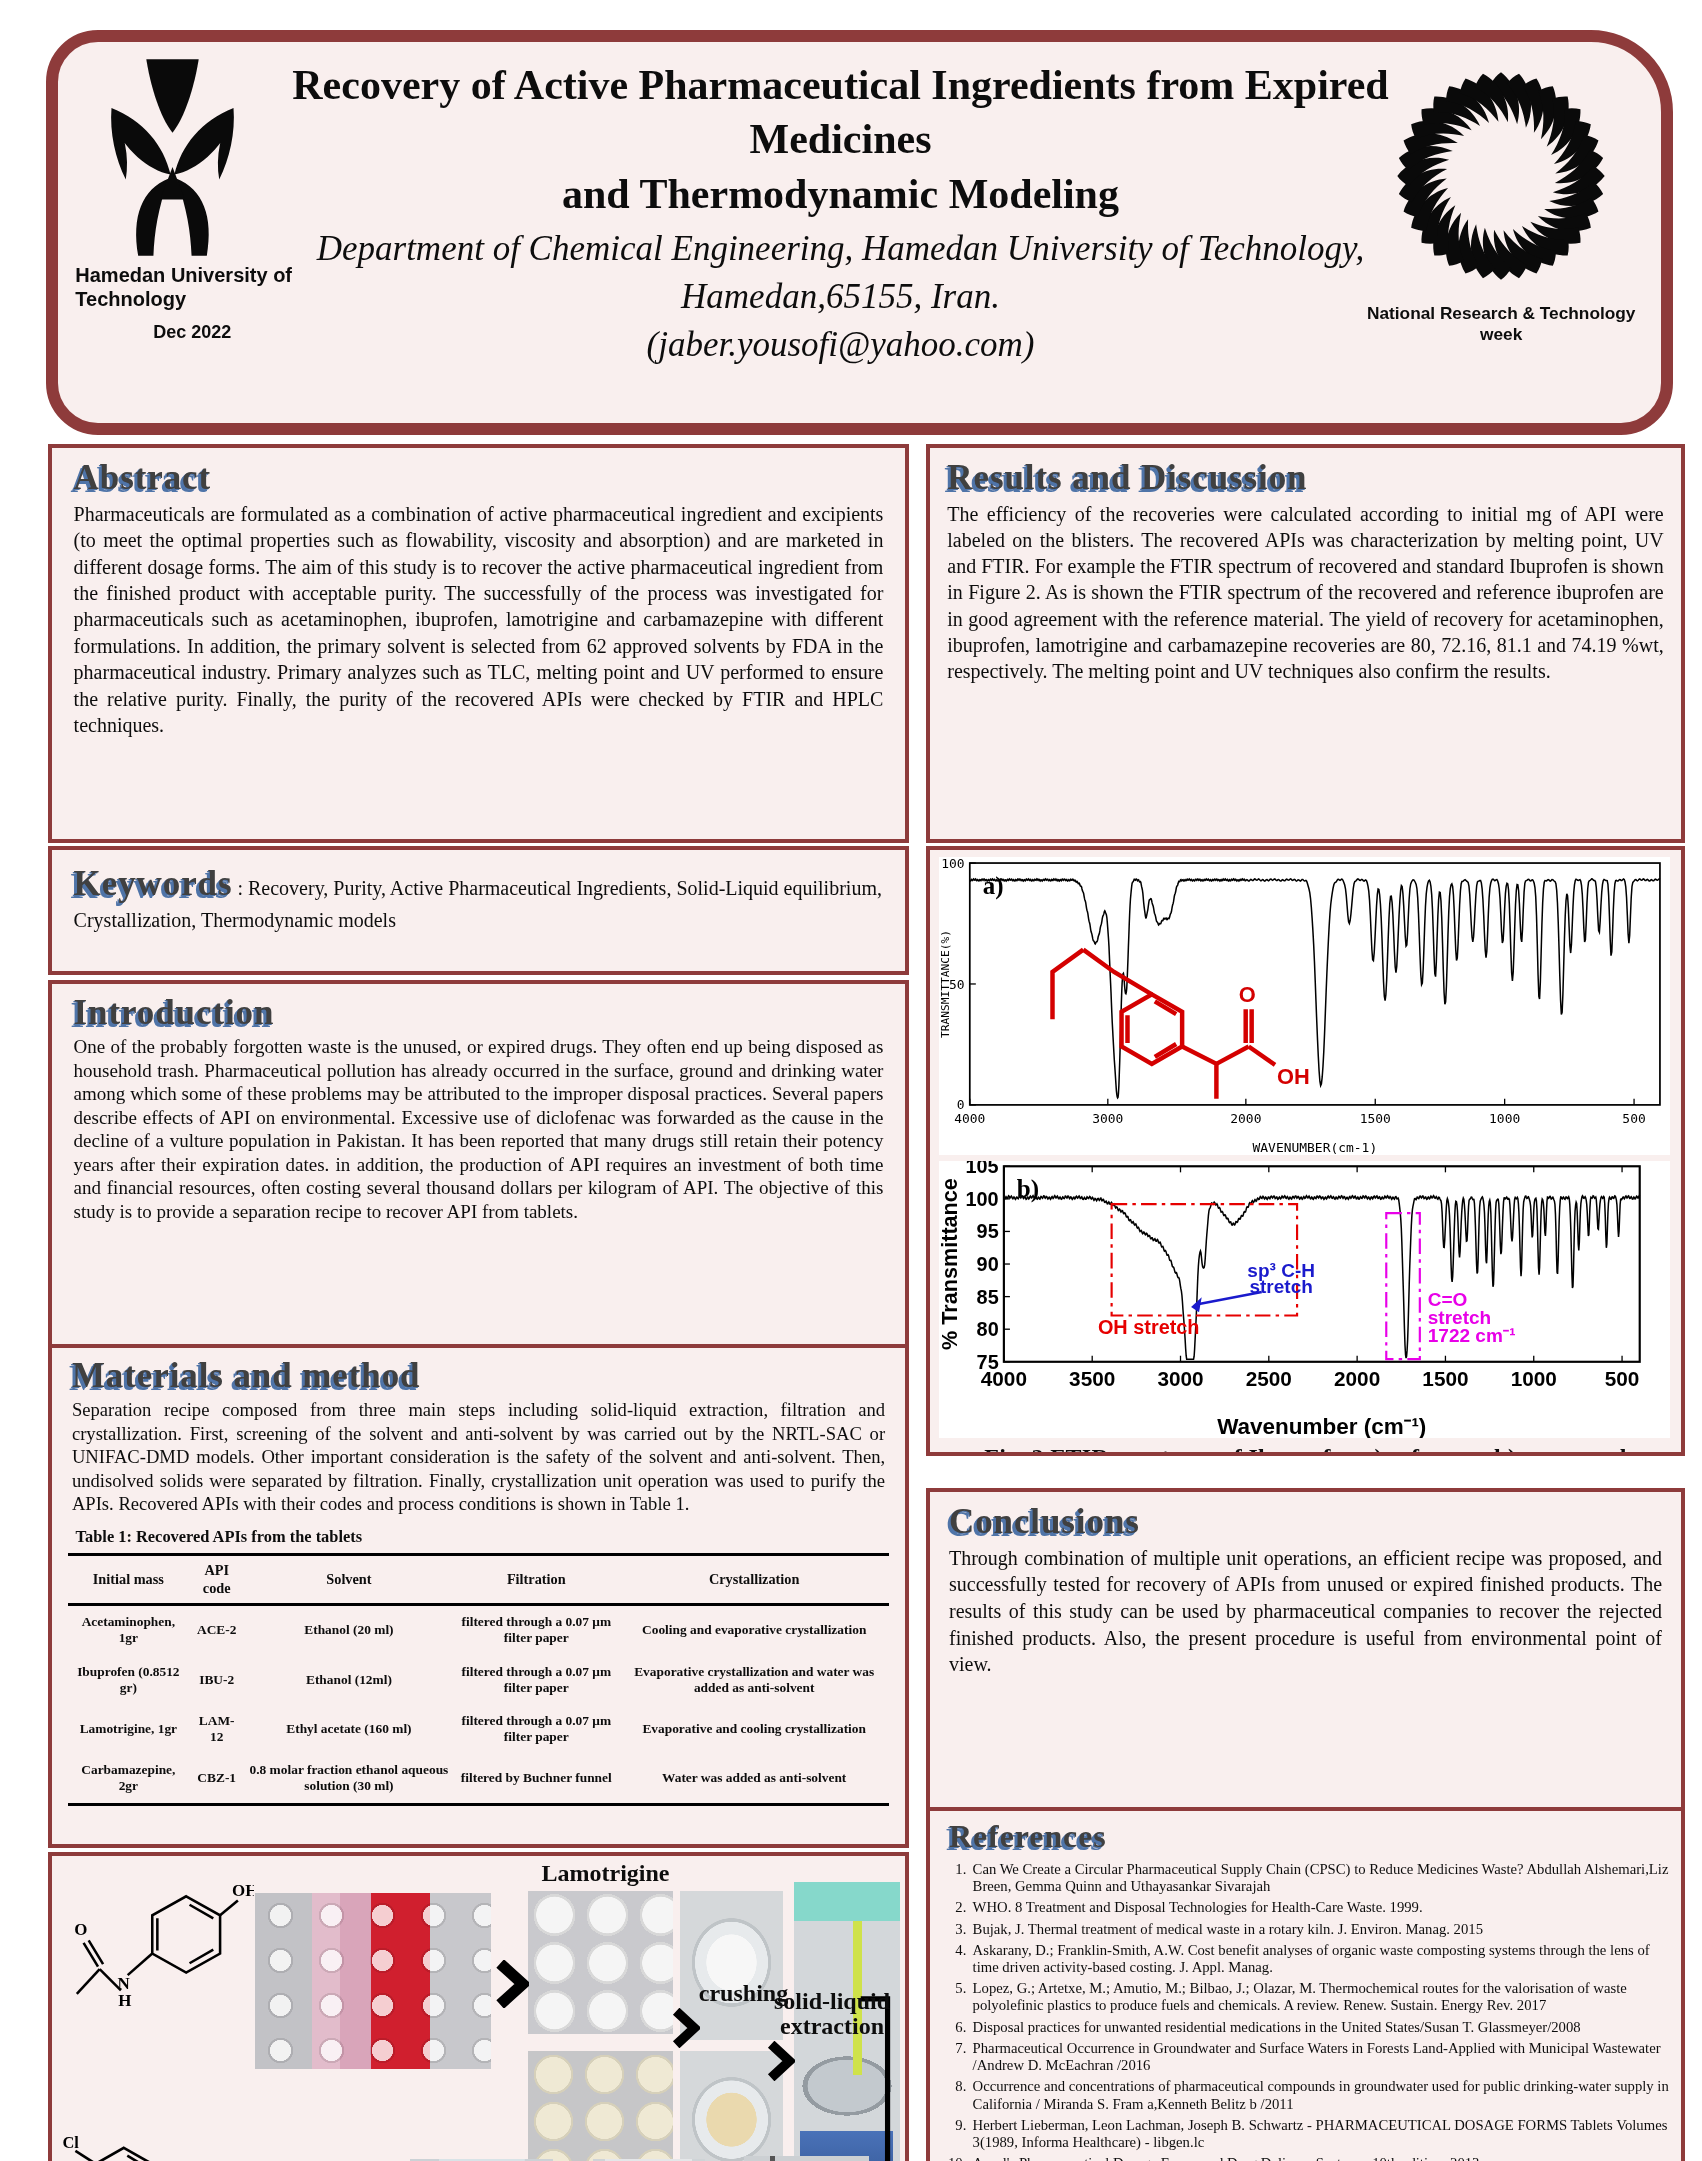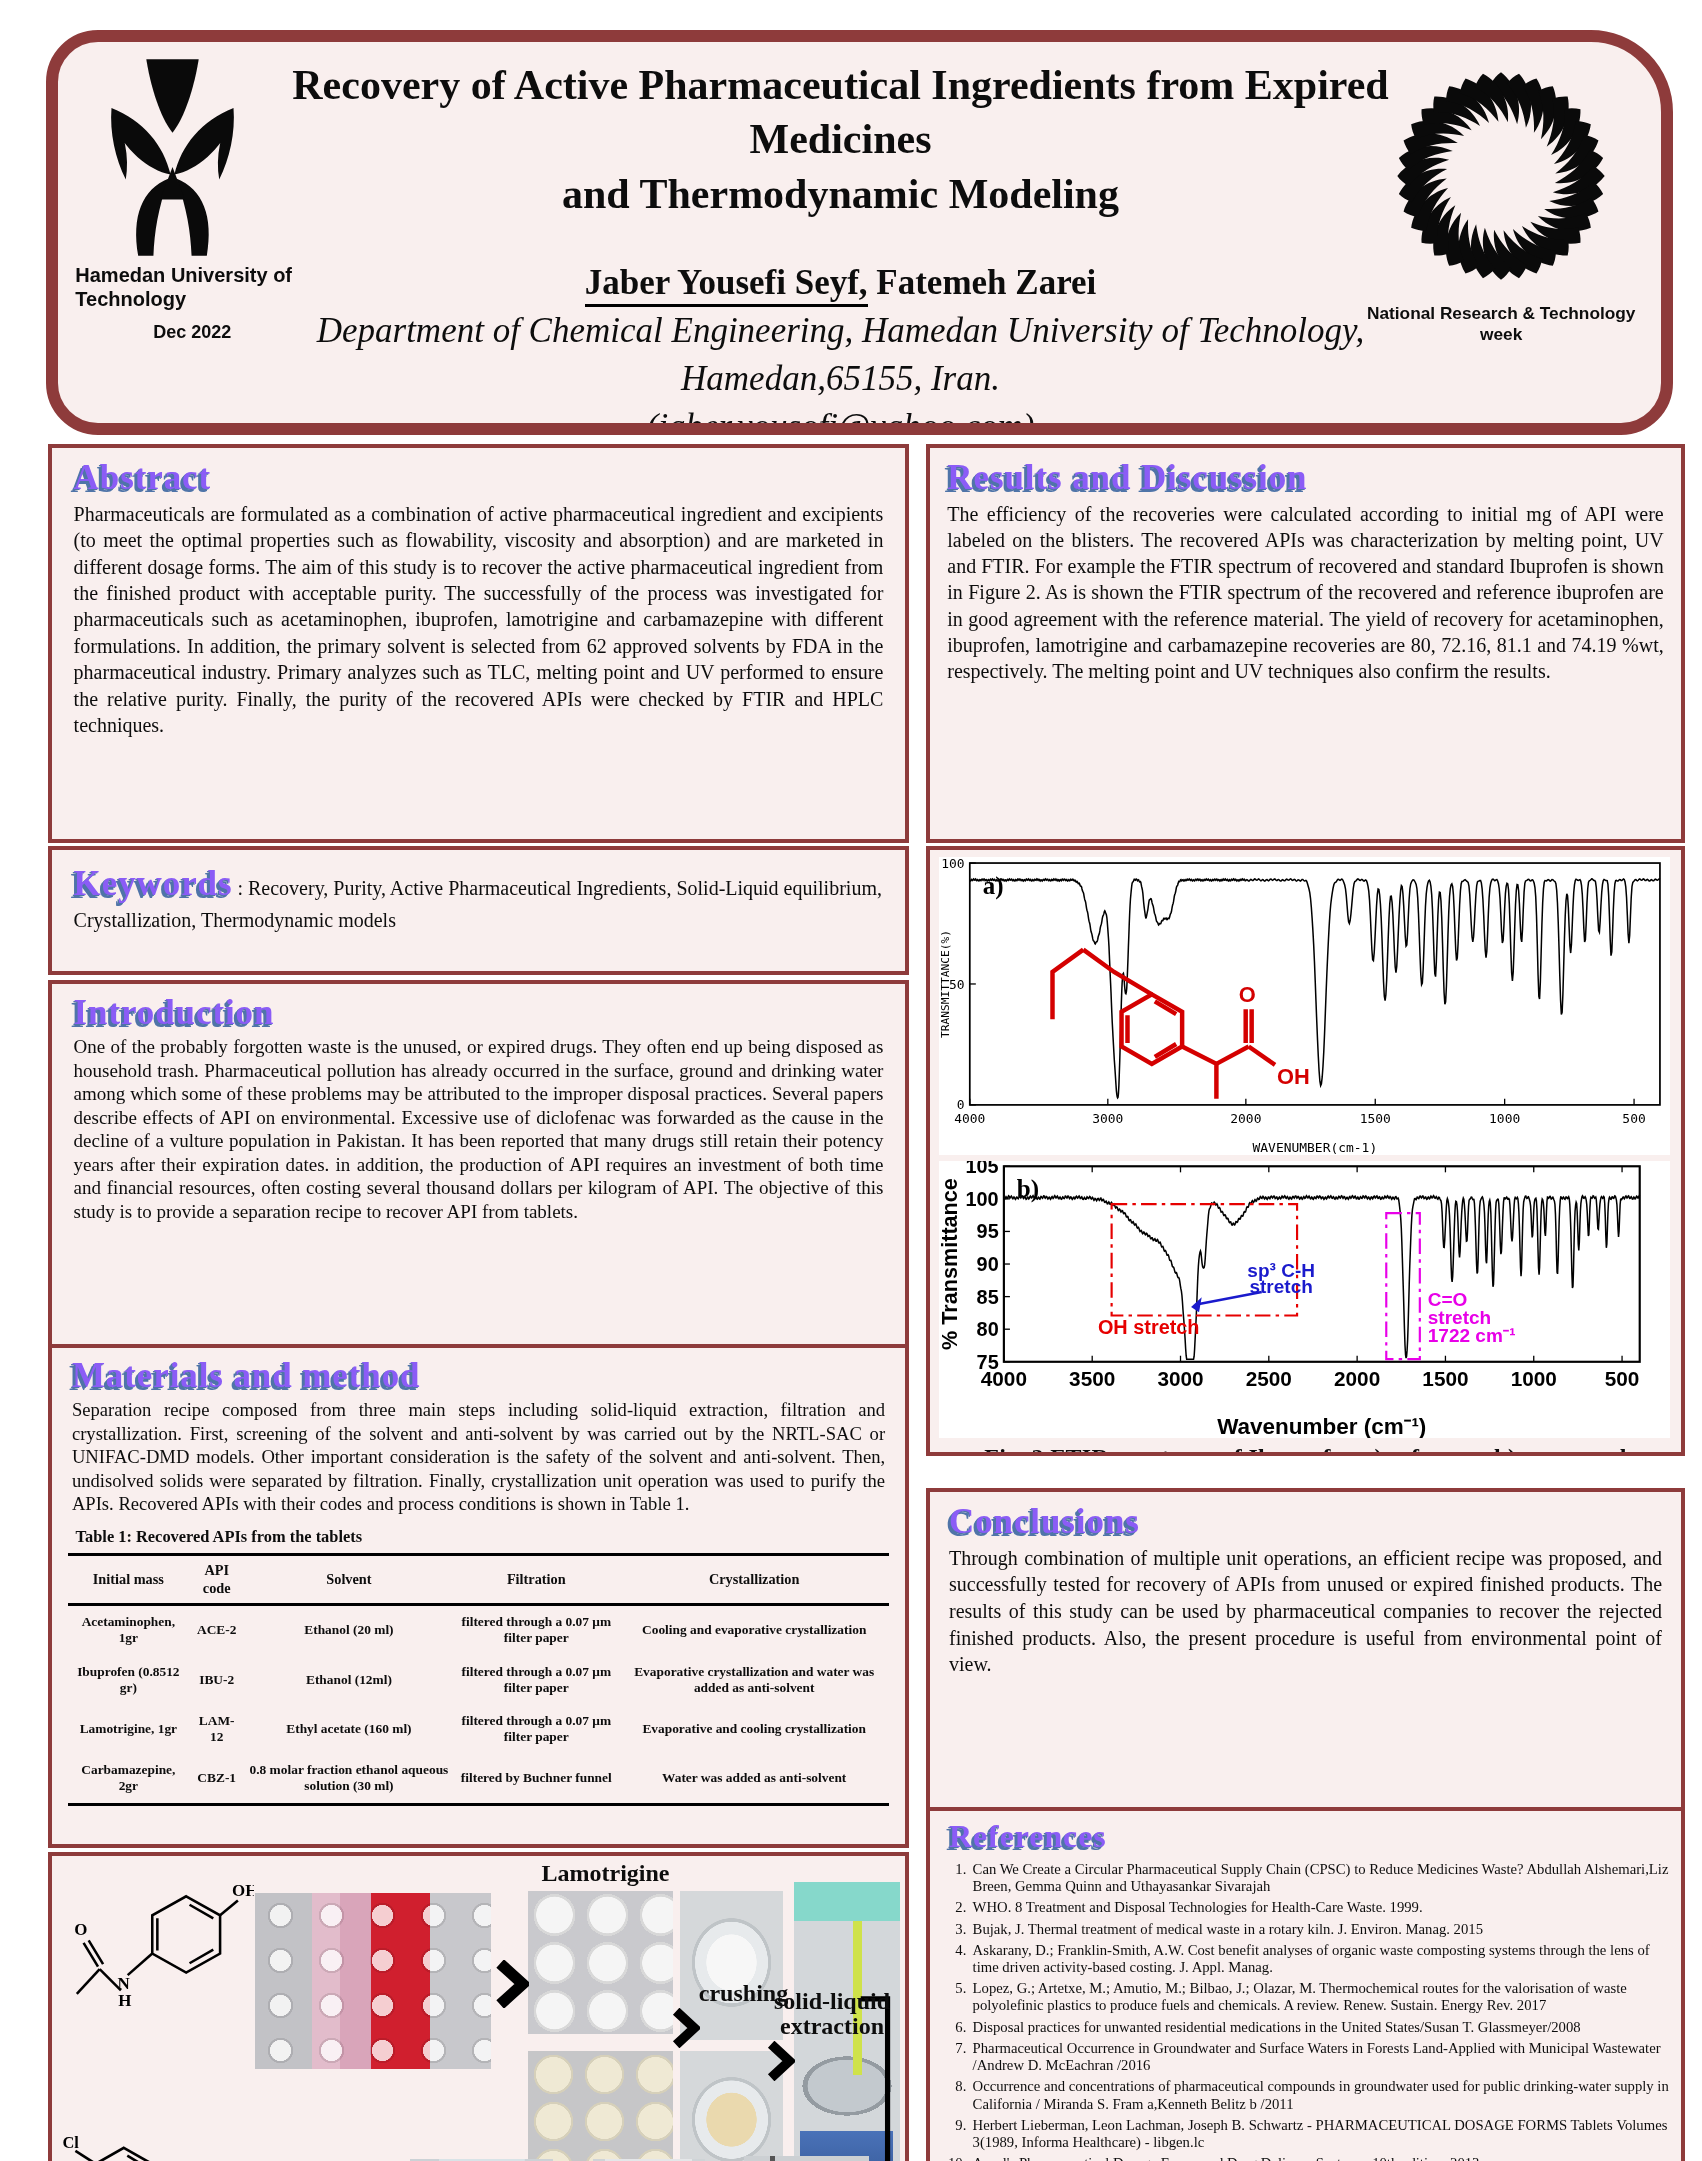--- a/index.html
+++ b/index.html
@@ -1,19 +1,19 @@
 <!DOCTYPE html>
 <html style="font-size:7px"><head>
 <meta charset="utf-8">
 <style>
   html,body{margin:0;padding:0;background:#fff;}
   #poster{position:relative;width:1702px;height:2383px;background:#ffffff;
           font-family:"Liberation Serif",serif;color:#0d0d0d;overflow:hidden;}
   .box{position:absolute;background:#f9efee;border:4.8px solid #8e3b3b;box-sizing:border-box;overflow:hidden;}
-  .hdr{font-weight:bold;font-size:35px;color:#8b5cf6;margin:4.3px 0 2.6px 0;
+  .hdr{font-weight:bold;font-size:35px;color:#404040;margin:4.3px 0 2.6px 0;
        text-shadow:-3px 2.6px 0 #4f74a8,-1.3px 1.3px 0 #4f74a8;letter-spacing:0.9px;}
   .hdr.inline{display:inline;margin:0;}
   .bodytext{font-size:20px;line-height:1.32;text-align:justify;margin:2.6px 0 0 0;padding:0 17.3px;}
   
   #header-box{left:46px;top:30px;width:1627px;height:405px;border-width:12px;border-radius:52px 82px 52px 52px;}
   #left-logo{position:absolute;left:17.3px;top:13px;width:251px;}
   #left-logo svg{display:block;margin-left:26px;}
   .logo-text{font-family:"Liberation Sans",sans-serif;font-weight:bold;font-size:20px;line-height:1.18;margin-top:6px;}
   .logo-date{font-family:"Liberation Sans",sans-serif;font-weight:bold;font-size:18px;margin:11.2px 0 0 78px;}
   #title-block{position:absolute;left:216px;top:15.6px;width:1133px;text-align:center;}
@@ -110,23 +110,20 @@
         <span>Hamedan University of</span><br>
         <span>Technology</span>
       </div>
       <div class="logo-date">Dec 2022</div>
     </div>
 
     <div id="title-block">
       <div class="title">
         <span>Recovery of Active Pharmaceutical Ingredients from Expired Medicines</span><br>
         <span>and Thermodynamic Modeling</span>
-      </div>
-      <div class="authors">
-        <span class="u">Jaber Yousefi Seyf,</span><span> Fatemeh Zarei</span>
       </div>
       <div class="affil">Department of Chemical Engineering, Hamedan University of Technology,</div>
       <div class="affil">Hamedan,65155, Iran.</div>
       <div class="affil">(jaber.yousofi@yahoo.com)</div>
     </div>
 
     <div id="right-logo">
       <svg id="nrtw-logo" width="242" height="242" viewBox="0 0 420 420" fill="#0a0a0a">
           <path d="M210,30 C236,50 248,86 238,120 C230,94 216,68 192,50 C197,42 203,35 210,30 Z" transform="rotate(0 210 210)"></path>
           <path d="M210,30 C236,50 248,86 238,120 C230,94 216,68 192,50 C197,42 203,35 210,30 Z" transform="rotate(10 210 210)"></path>

